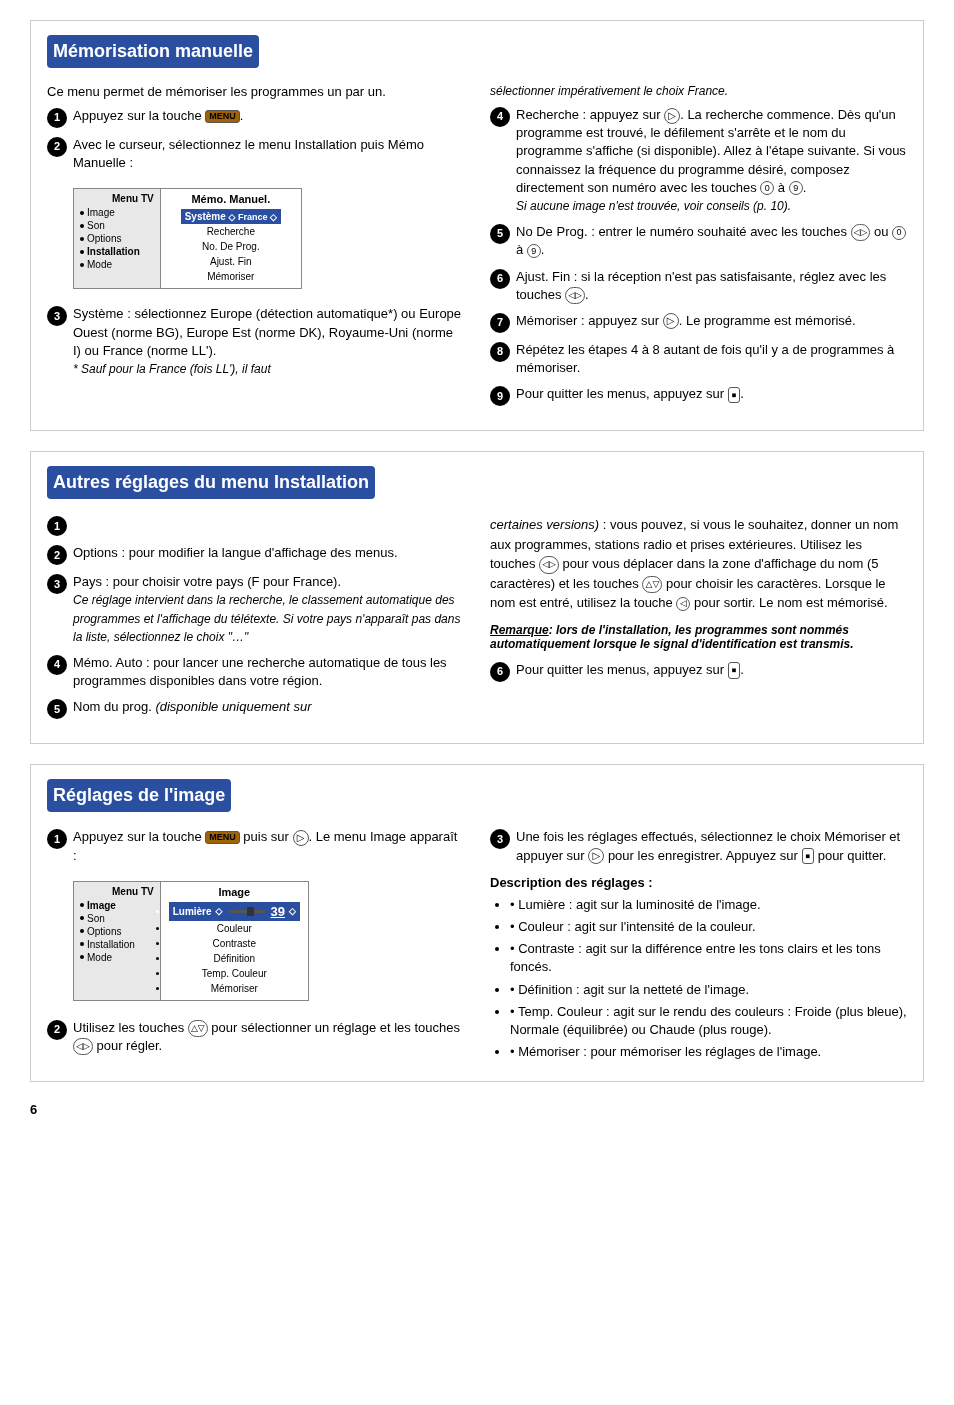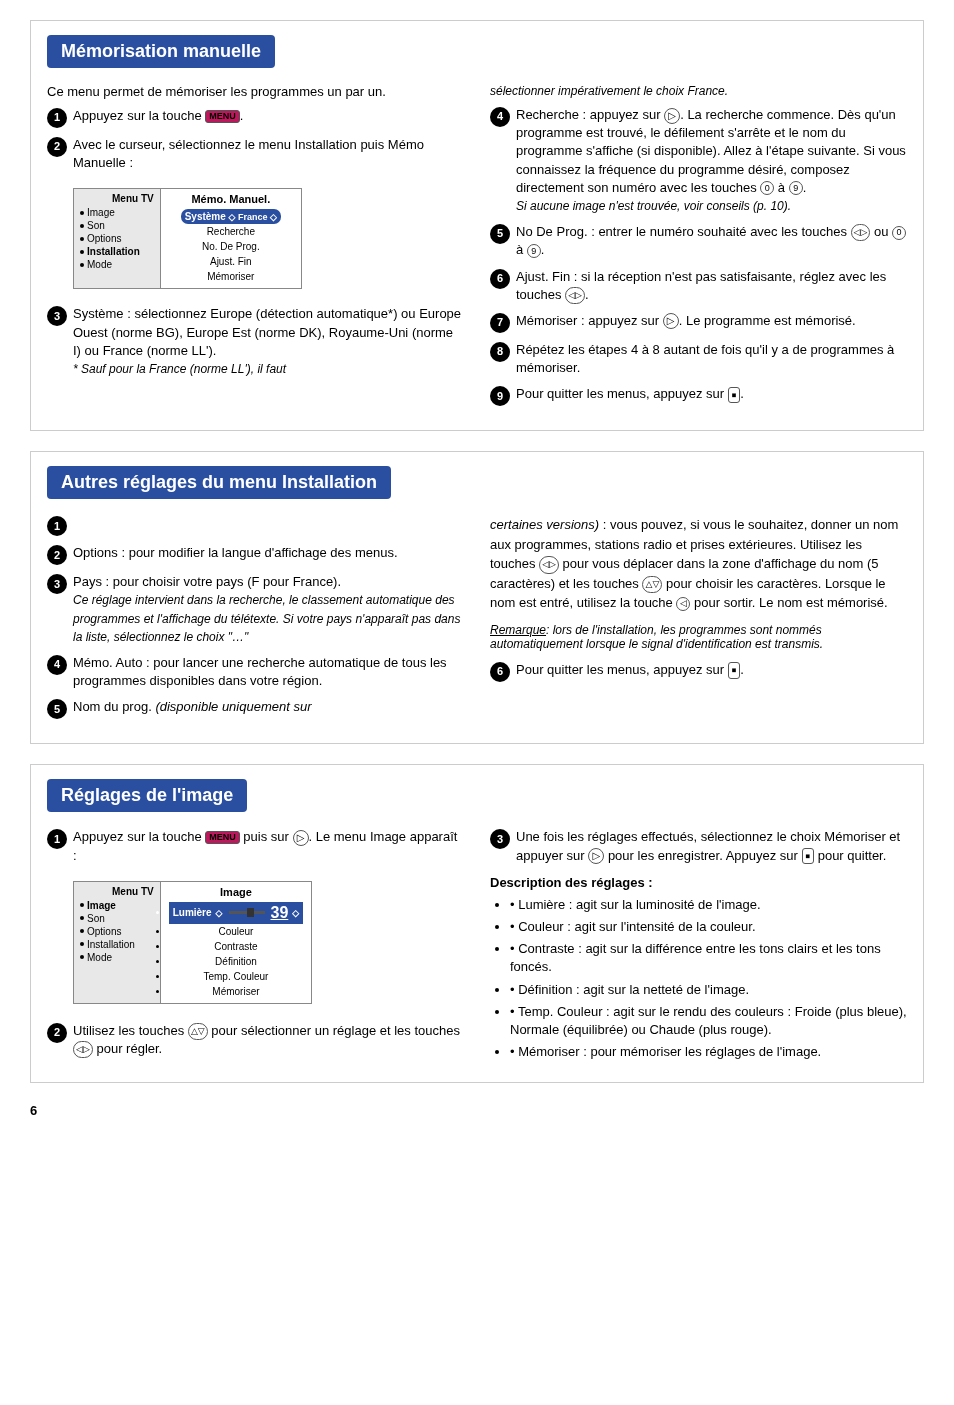--- a/index.html
+++ b/index.html
@@ -12,21 +12,21 @@
       color: #000000;
       padding: 20px 30px;
     }
 
     
     .section-header {
       background: #2a4fa0;
       color: #ffffff;
       font-size: 18px;
       font-weight: bold;
-      padding: 6px 14px;
+      padding: 6px 6px;
       margin-bottom: 12px;
       display: inline-block;
       border-radius: 4px;
     }
 
     .section {
       margin-bottom: 20px;
       border: 1px solid #ccc;
       padding: 14px 16px 16px 16px;
       position: relative;
@@ -130,40 +130,39 @@
     }
 
     .menu-tv-right-items {
       list-style: none;
     }
 
     .menu-tv-right-items li {
       padding: 2px 4px;
       font-size: 10px;
       text-align: center;
-      border-radius: 7px;
     }
 
     .menu-tv-right-items li.highlight {
       background: #2a4fa0;
       color: #fff;
       font-weight: bold;
     }
 
     
     .icon-menu {
       display: inline-flex;
       align-items: center;
       justify-content: center;
       border: 1px solid #555;
       border-radius: 3px;
       font-size: 9px;
       padding: 1px 3px;
       font-weight: bold;
-      background: #be185d;
+      background: #a16207;
       vertical-align: middle;
       line-height: 1;
     }
 
     .icon-circle {
       display: inline-flex;
       align-items: center;
       justify-content: center;
       border: 1px solid #555;
       border-radius: 50%;
@@ -335,21 +334,21 @@
               <li>No. De Prog.</li>
               <li>Ajust. Fin</li>
               <li>Mémoriser</li>
             </ul>
           </div>
         </div>
 
         <div class="num-item" style="margin-top:6px;">
           <span class="num-circle">3</span>
           <span class="num-item-text"><b>Système</b> : sélectionnez <b>Europe</b> (détection automatique*) ou <b>Europe Ouest</b> (norme BG), <b>Europe Est</b> (norme DK), <b>Royaume-Uni</b> (norme I) ou <b>France</b> (norme LL').<br>
-          <span class="italic-small">* Sauf pour la France (norme LL'), il faut</span></span>
+          <span class="italic-small">* Sauf pour la France (fois LL'), il faut</span></span>
         </div>
       </div>
 
       <div class="right-col">
         <p class="italic-small" style="margin-bottom:8px;">sélectionner impérativement le choix <b>France</b>.</p>
 
         <div class="num-item">
           <span class="num-circle">4</span>
           <span class="num-item-text"><b>Recherche</b> : appuyez sur <span class="icon-circle">▷</span>. La recherche commence. Dès qu'un programme est trouvé, le défilement s'arrête et le nom du programme s'affiche (si disponible). Allez à l'étape suivante. Si vous connaissez la fréquence du programme désiré, composez directement son numéro avec les touches <span class="icon-circle-sm">0</span> à <span class="icon-circle-sm">9</span>.<br>
           <span class="italic-small">Si aucune image n'est trouvée, voir conseils (p. 10).</span></span>
@@ -410,21 +409,21 @@
         <div class="num-item">
           <span class="num-circle">5</span>
           <span class="num-item-text"><b>Nom du prog.</b> <i>(disponible uniquement sur</i></span>
         </div>
       </div>
 
       <div class="right-col">
         <p style="margin-bottom:10px; line-height:1.5;">
           <i>certaines versions)</i> <b>:</b> vous pouvez, si vous le souhaitez, donner un nom aux programmes, stations radio et prises extérieures. Utilisez les touches <span class="icon-arrows-lr">◁▷</span> pour vous déplacer dans la zone d'affichage du nom (5 caractères) et les touches <span class="icon-arrows-ud">△▽</span> pour choisir les caractères. Lorsque le nom est entré, utilisez la touche <span class="icon-circle-sm">◁</span> pour sortir. Le nom est mémorisé.
         </p>
-        <p class="italic-small" style="margin-bottom:10px;"><u>Remarque</u>: lors de l'installation, les programmes sont nommés automatiquement lorsque le signal d'identification est transmis.</p>
+        <p class="italic-small" style="margin-bottom:10px;font-weight:bold;"><u>Remarque</u>: lors de l'installation, les programmes sont nommés automatiquement lorsque le signal d'identification est transmis.</p>
 
         <div class="num-item">
           <span class="num-circle">6</span>
           <span class="num-item-text">Pour quitter les menus, appuyez sur <span class="icon-exit">⏹</span>.</span>
         </div>
       </div>
     </div>
   </div>
 
   <div class="section">
@@ -451,21 +450,21 @@
           <div class="image-menu-right">
             <div class="image-menu-right-title">Image</div>
             <ul class="image-menu-right-items">
               <li class="highlight">
                 <div class="lumiere-row">
                   <span>Lumière</span>
                   <span style="font-size:9px;">◇</span>
                   <span style="display:inline-block; position:relative; width:36px; height:3px; background:#555; margin: 0 2px; top:0;">
                     <span style="display:inline-block; position:absolute; width:7px; height:9px; background:#333; top:-3px; left:18px;"></span>
                   </span>
-                  <span style="font-size:16px;text-decoration:underline;">39</span>
+                  <span style="font-size:13px;text-decoration:underline;">39</span>
                   <span style="font-size:9px;">◇</span>
                 </div>
               </li>
               <li>Couleur</li>
               <li>Contraste</li>
               <li>Définition</li>
               <li>Temp. Couleur</li>
               <li>Mémoriser</li>
             </ul>
           </div>

